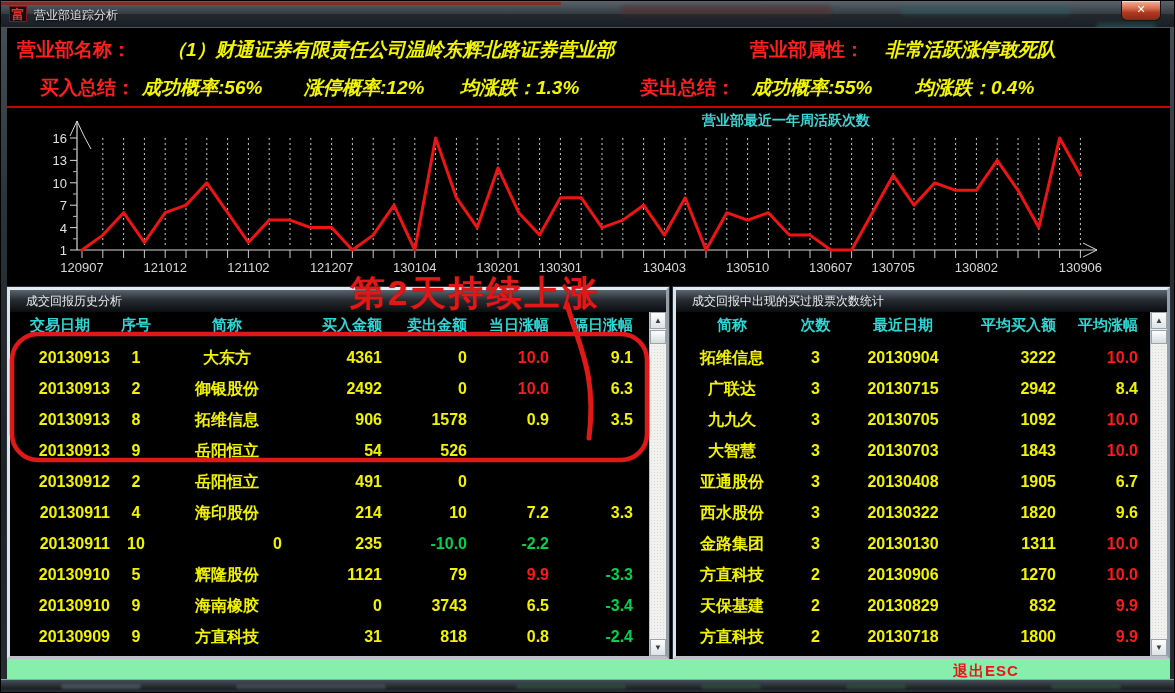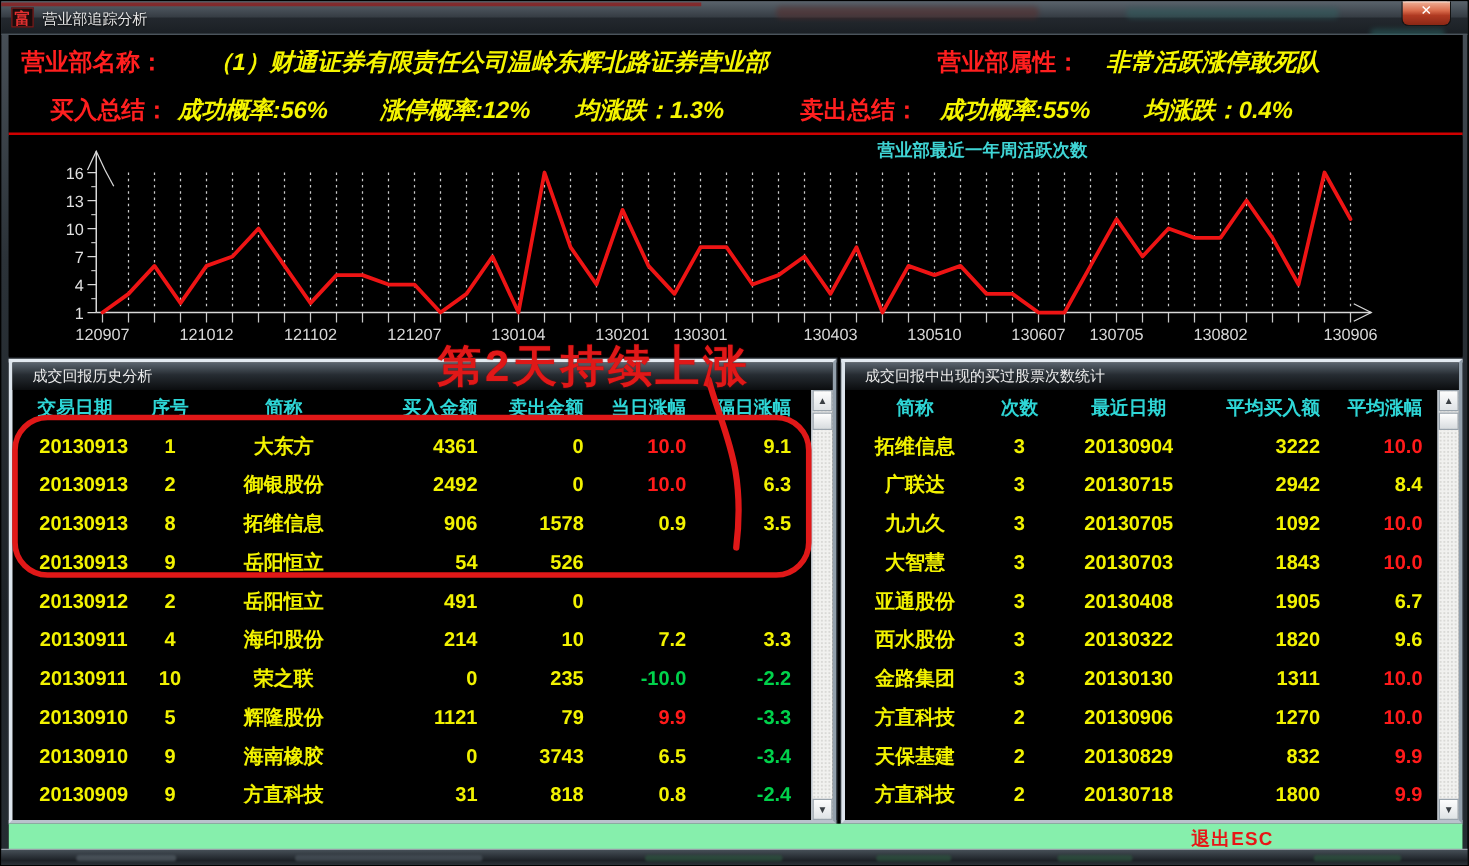--- a/index.html
+++ b/index.html
@@ -39,22 +39,22 @@
   .pcaption{height:22px;line-height:22px;padding-left:16px;font-size:12px;color:#ececec;
             background:linear-gradient(180deg,#5b656f,#262c32 45%,#0b0d0f);}
   .thead,.trow{display:grid;}
   .panel.left .thead,.panel.left .trow{grid-template-columns:100px 52px 130px 100px 85px 82px 84px;}
   .panel.right .thead,.panel.right .trow{grid-template-columns:112px 55px 120px 103px 82px;}
   .thead{height:30px;line-height:30px;}
   .thead .cell{color:#2ed6d6;font-size:15px;font-weight:bold;}
   .trow{height:31px;line-height:31px;}
   .trow .cell{font-size:16px;font-weight:bold;}
   .rows{margin-right:17px;}
-  .thead{margin-right:18px;}
-  .a-left{text-align:center;padding-left:14px;} .a-center{text-align:center;} .a-right{text-align:right;padding-right:10px;}
+  .thead{margin-right:18px;font-family:Liberation Mono, monospace;}
+  .a-left{text-align:right;padding-left:14px;} .a-center{text-align:center;} .a-right{text-align:right;padding-right:10px;}
   .c-yellow{color:#f2f200;} .c-red{color:#ff1a1a;} .c-green{color:#00d24b;}
   
   .scrollbar{position:absolute;right:0;top:22px;bottom:0;width:17px;background:#f1f1ef;
              background-image:radial-gradient(#d9d9d6 1px,transparent 1px);background-size:3px 3px;
              border-left:1px solid #b9c2cc;box-sizing:border-box;}
   .sb-btn{position:absolute;left:0;width:16px;height:17px;background:linear-gradient(180deg,#fdfdfd,#dfe3e6);
           border:1px solid #9aa4ad;box-sizing:border-box;color:#3a3f44;font-size:8px;text-align:center;line-height:15px;cursor:pointer;}
   .sb-btn.up{top:0;} .sb-btn.down{bottom:0;}
   .sb-thumb{position:absolute;left:0;top:18px;width:16px;height:14px;background:linear-gradient(180deg,#fefefe,#d8dcdf);
             border:1px solid #9aa4ad;box-sizing:border-box;cursor:grab;}
@@ -307,21 +307,20 @@
               <div class="cell a-center c-yellow">4</div>
               <div class="cell a-center c-yellow">海印股份</div>
               <div class="cell a-right c-yellow">214</div>
               <div class="cell a-right c-yellow">10</div>
               <div class="cell a-right c-yellow">7.2</div>
               <div class="cell a-right c-yellow">3.3</div>
             </div>
             <div class="trow">
               <div class="cell a-left c-yellow">20130911</div>
               <div class="cell a-center c-yellow">10</div>
-              <div class="cell a-center c-yellow">荣之联</div>
               <div class="cell a-right c-yellow">0</div>
               <div class="cell a-right c-yellow">235</div>
               <div class="cell a-right c-green">-10.0</div>
               <div class="cell a-right c-green">-2.2</div>
             </div>
             <div class="trow">
               <div class="cell a-left c-yellow">20130910</div>
               <div class="cell a-center c-yellow">5</div>
               <div class="cell a-center c-yellow">辉隆股份</div>
               <div class="cell a-right c-yellow">1121</div>

